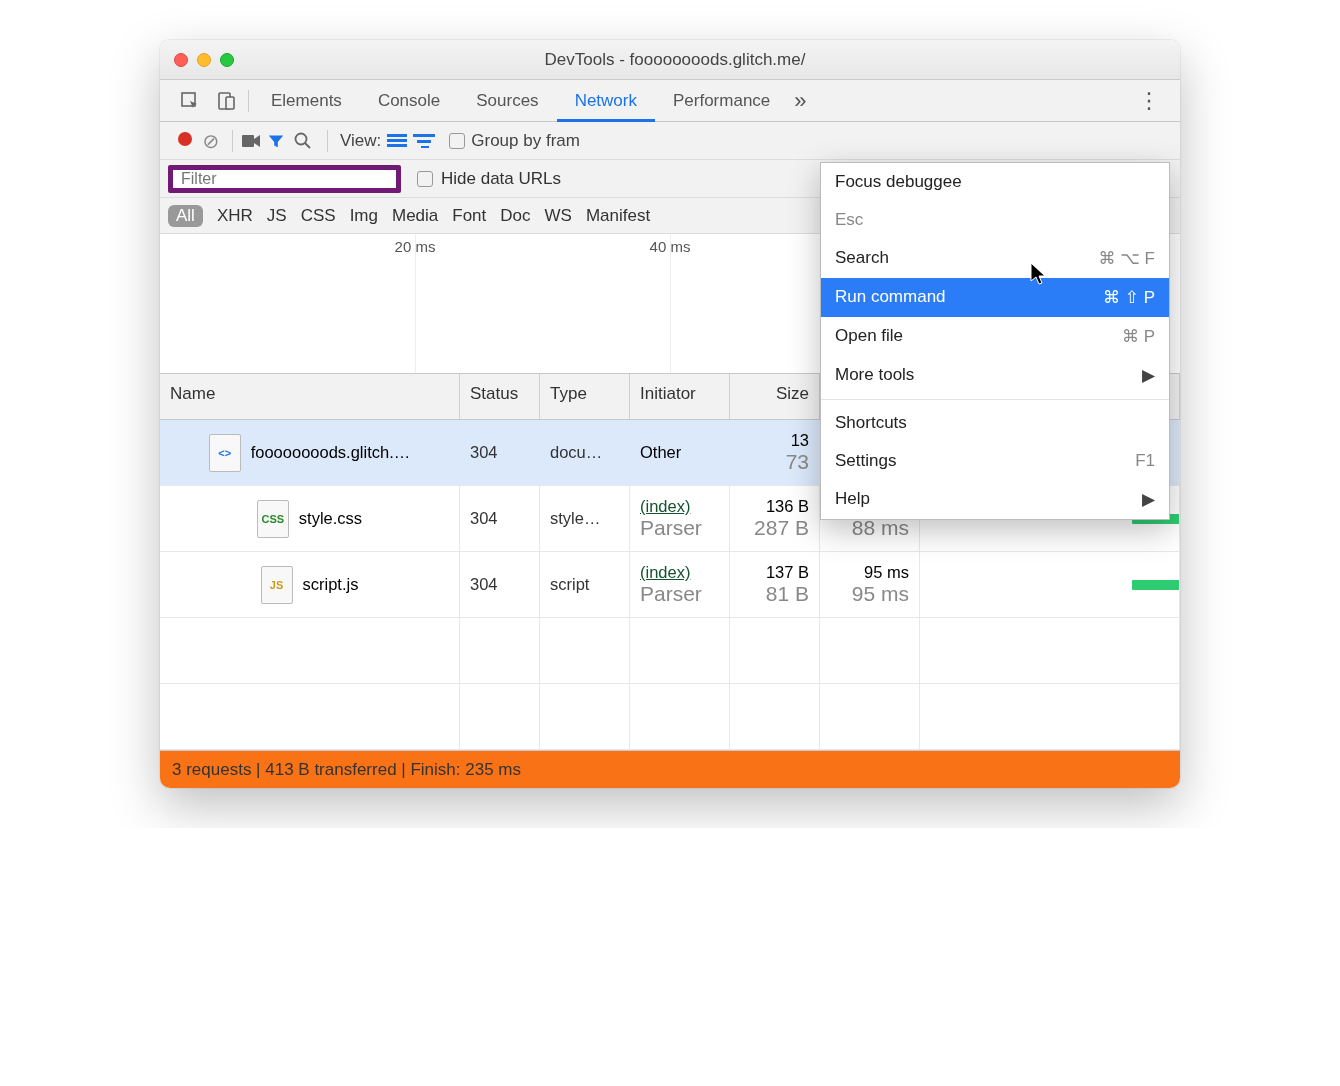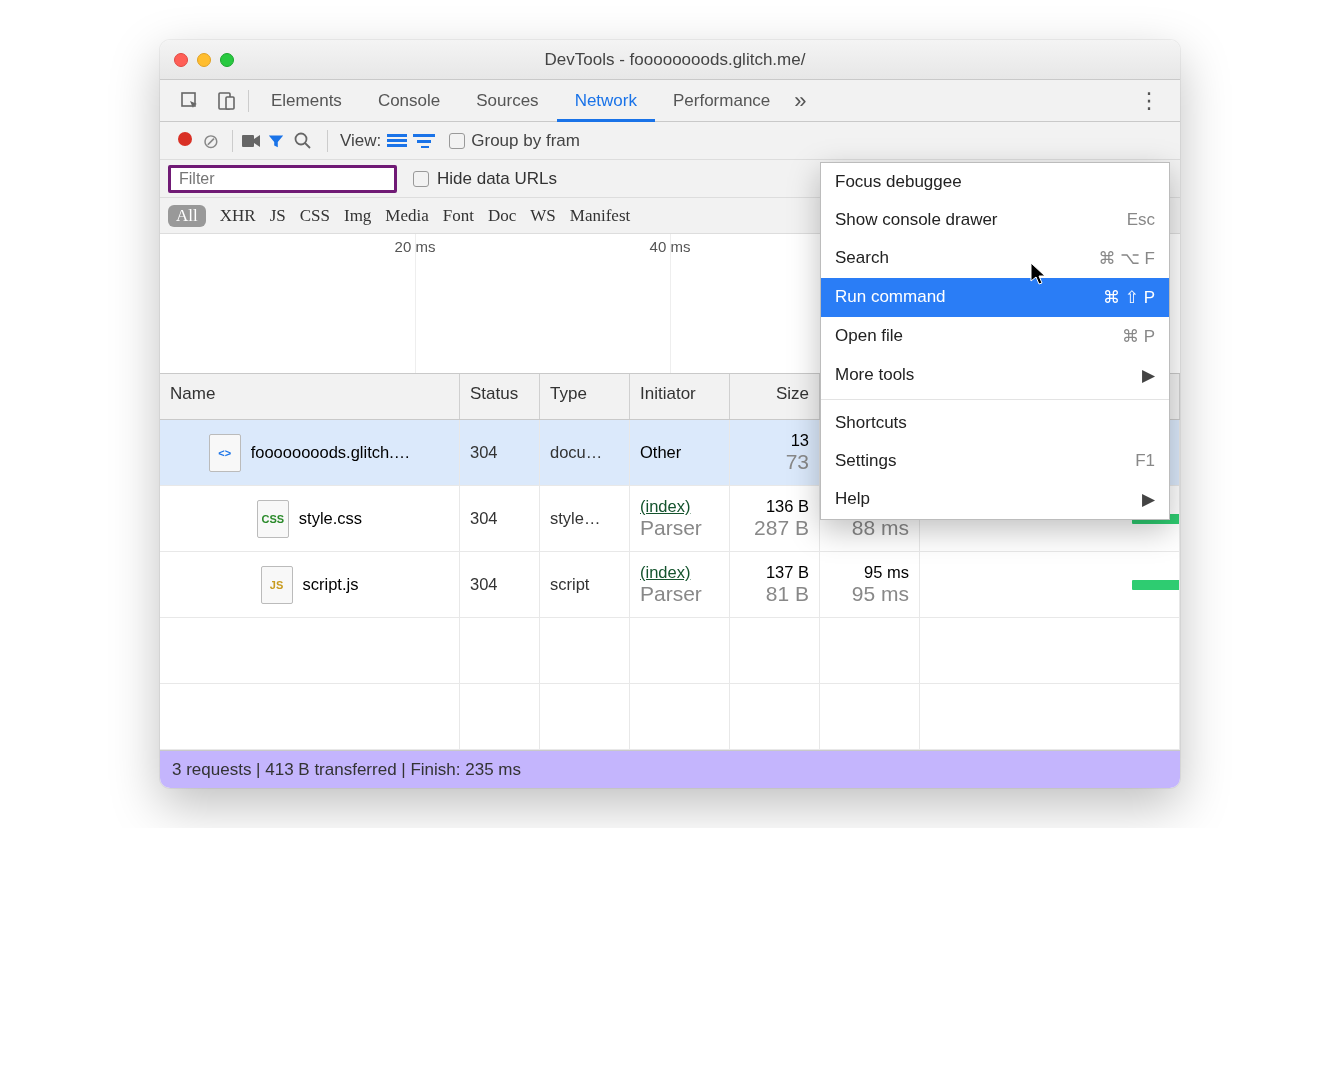--- a/index.html
+++ b/index.html
@@ -65,28 +65,28 @@
 .toolbar .ban { font-size:20px; color:#888;}
 .toolbar .sep { width: 1px; height: 22px; background: #ccc; margin: 0 8px;}
 .toolbar .filter-icon svg { width:18px; height:18px;}
 .toolbar .view-label { margin-left: 4px; margin-right:6px;}
 .toolbar .checkbox { width:16px;height:16px;border:1.5px solid #999;border-radius:3px;margin-right:6px;}
 .filterbar {
   display:flex; align-items:center; height:38px; border-bottom:1px solid #ddd;
   background: #f2f2f2;
 }
 .filterbar input {
-  flex: 0 0 220px; height:28px; border:3px solid #701a75; background:#fff;
+  flex: 0 0 220px; height:28px; border:5px solid #701a75; background:#fff;
   margin: 7px 8px; padding: 2px 8px; font-size:16px; color:#737373; border-radius:2px;
 }
 .filterbar .checkbox { width:16px;height:16px;border:1.5px solid #999;border-radius:3px;margin:0 8px;}
 .filterbar .hide-label { font-size:17px; color:#333;}
 .typebar {
   display:flex; align-items:center; height:36px; padding:0 8px; gap:14px;
-  font-size:17px; color:#333; border-bottom:1px solid #ddd; background: #f2f2f2; font-family: Liberation Serif, serif;
+  font-size:17px; color:#333; border-bottom:1px solid #ddd; background: #f2f2f2;
 }
 .typebar .pill { background:#999; color:#fff; padding:1px 8px; border-radius:6px;}
 .timeline {
   height:140px; border-bottom:1px solid #c9c9c9; position:relative;
   background:#fff;
   padding-left:32px;
 }
 .timeline .col { position:absolute; top:0; bottom:0; width:1px; background:#eee;}
 .timeline .tick { position:absolute; top:4px; font-size:15px; color:#555; transform:translateX(-50%);}
 .table-head {
@@ -114,21 +114,21 @@
 .file-icon.html { color:#1a73e8;}
 .file-icon.css { color:#2a8a2a;}
 .file-icon.js { color:#c89b1f;}
 .status-col, .type-col { color:#333;}
 .initiator a { color:#14532d; text-decoration:underline;}
 .sub { color:#888; font-size:21px;}
 .size-col, .time-col { align-items:flex-end !important;}
 .waterfall { position:relative;}
 .wf-bar { position:absolute; height:10px; border-radius:1px;}
 .statusbar {
-  height:38px; border-top:1px solid #c9c9c9; background:#c4b5fd;
+  height:38px; border-top:1px solid #c9c9c9; background:#f97316;
   display:flex; align-items:center; padding:0 12px; font-size:17px; color:#333;text-align:right;
 }
 
 .ctx {
   position:absolute;
   top: 122px; right: 10px;
   width: 350px;
   background: #fff;
   border:1px solid #bcbcbc;
   box-shadow: 0 10px 30px rgba(0,0,0,0.25);
@@ -363,21 +363,20 @@
     <span>3 requests | 413 B transferred | Finish: 235 ms</span>
   </div>
 
   <div class="ctx">
     <div id="ctx-group1">
         <div class="item">
           <span class="lbl">Focus debuggee</span>
           <span class="sc"></span>
         </div>
         <div class="item">
-          <span class="lbl">Show console drawer</span>
           <span class="sc">Esc</span>
         </div>
         <div class="item">
           <span class="lbl">Search</span>
           <span class="sc">⌘ ⌥ F</span>
         </div>
         <div class="item highlight">
           <span class="lbl">Run command</span>
           <span class="sc">⌘ ⇧ P</span>
         </div>

